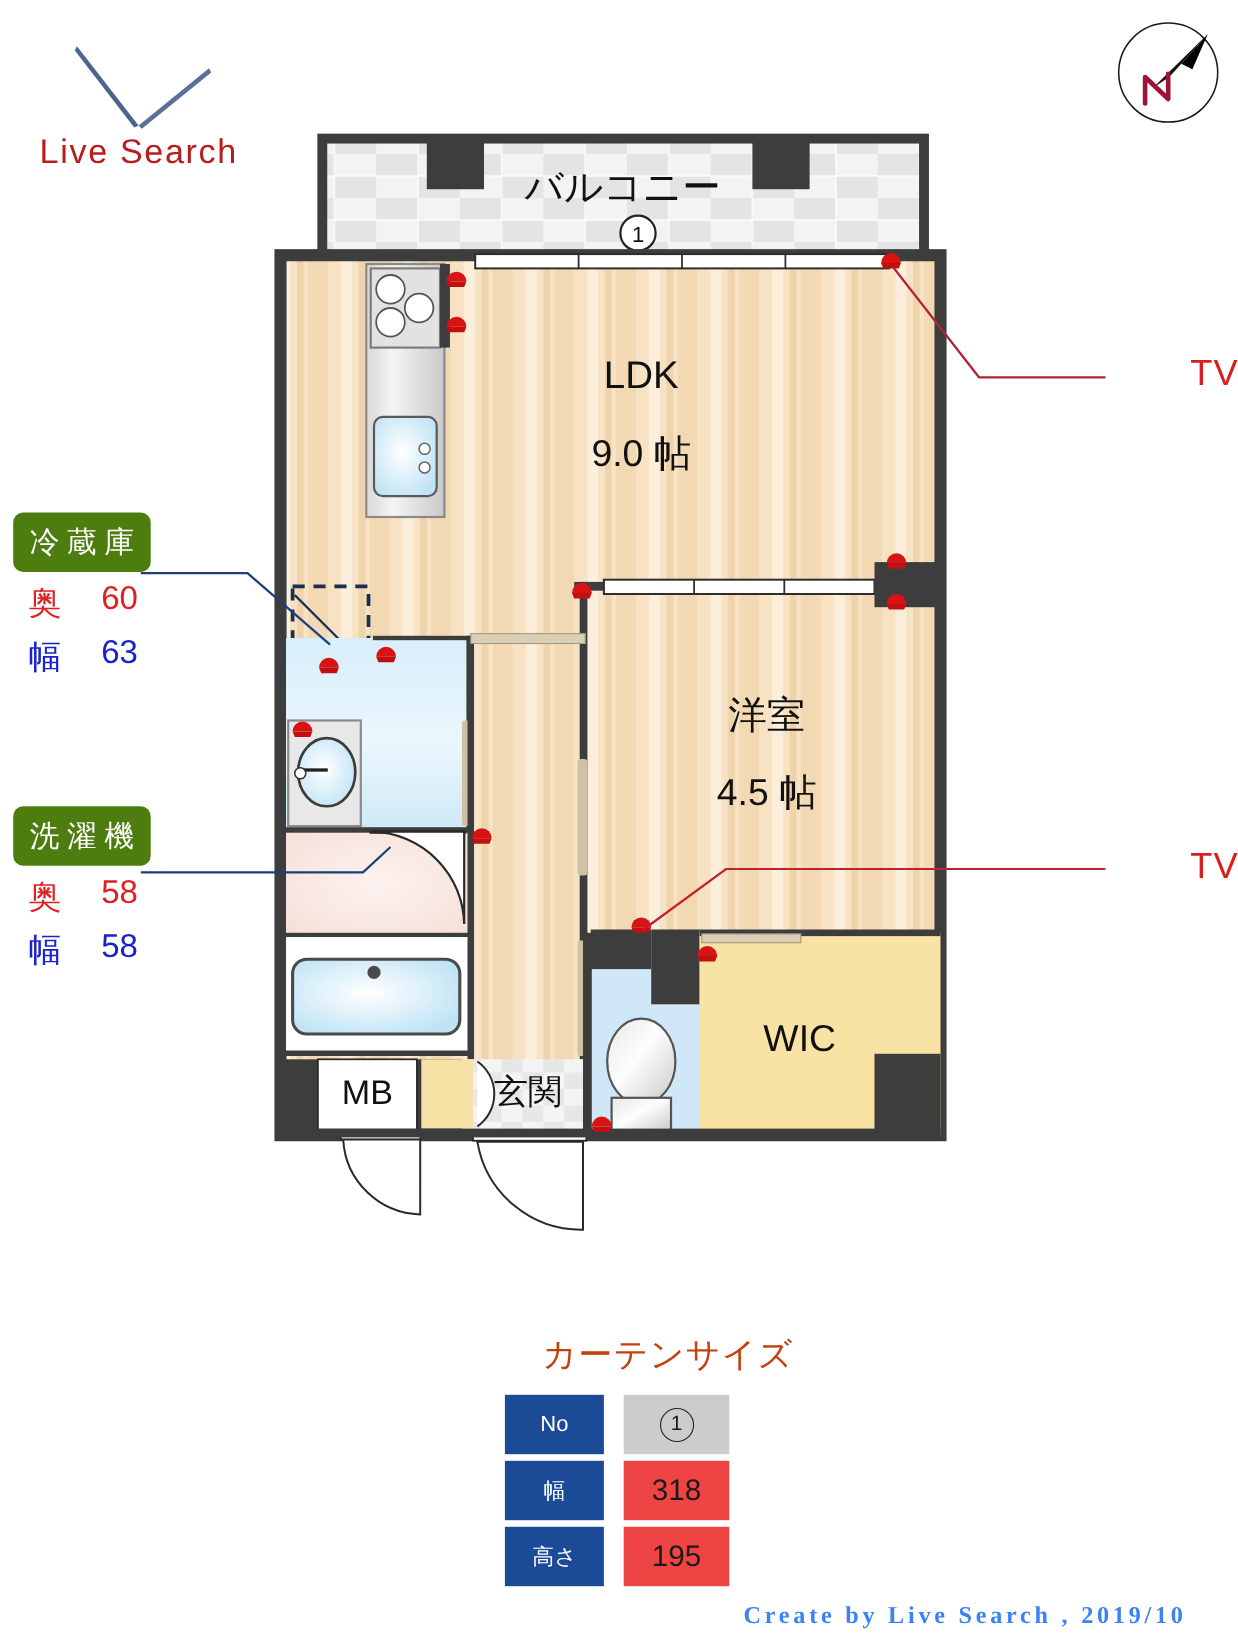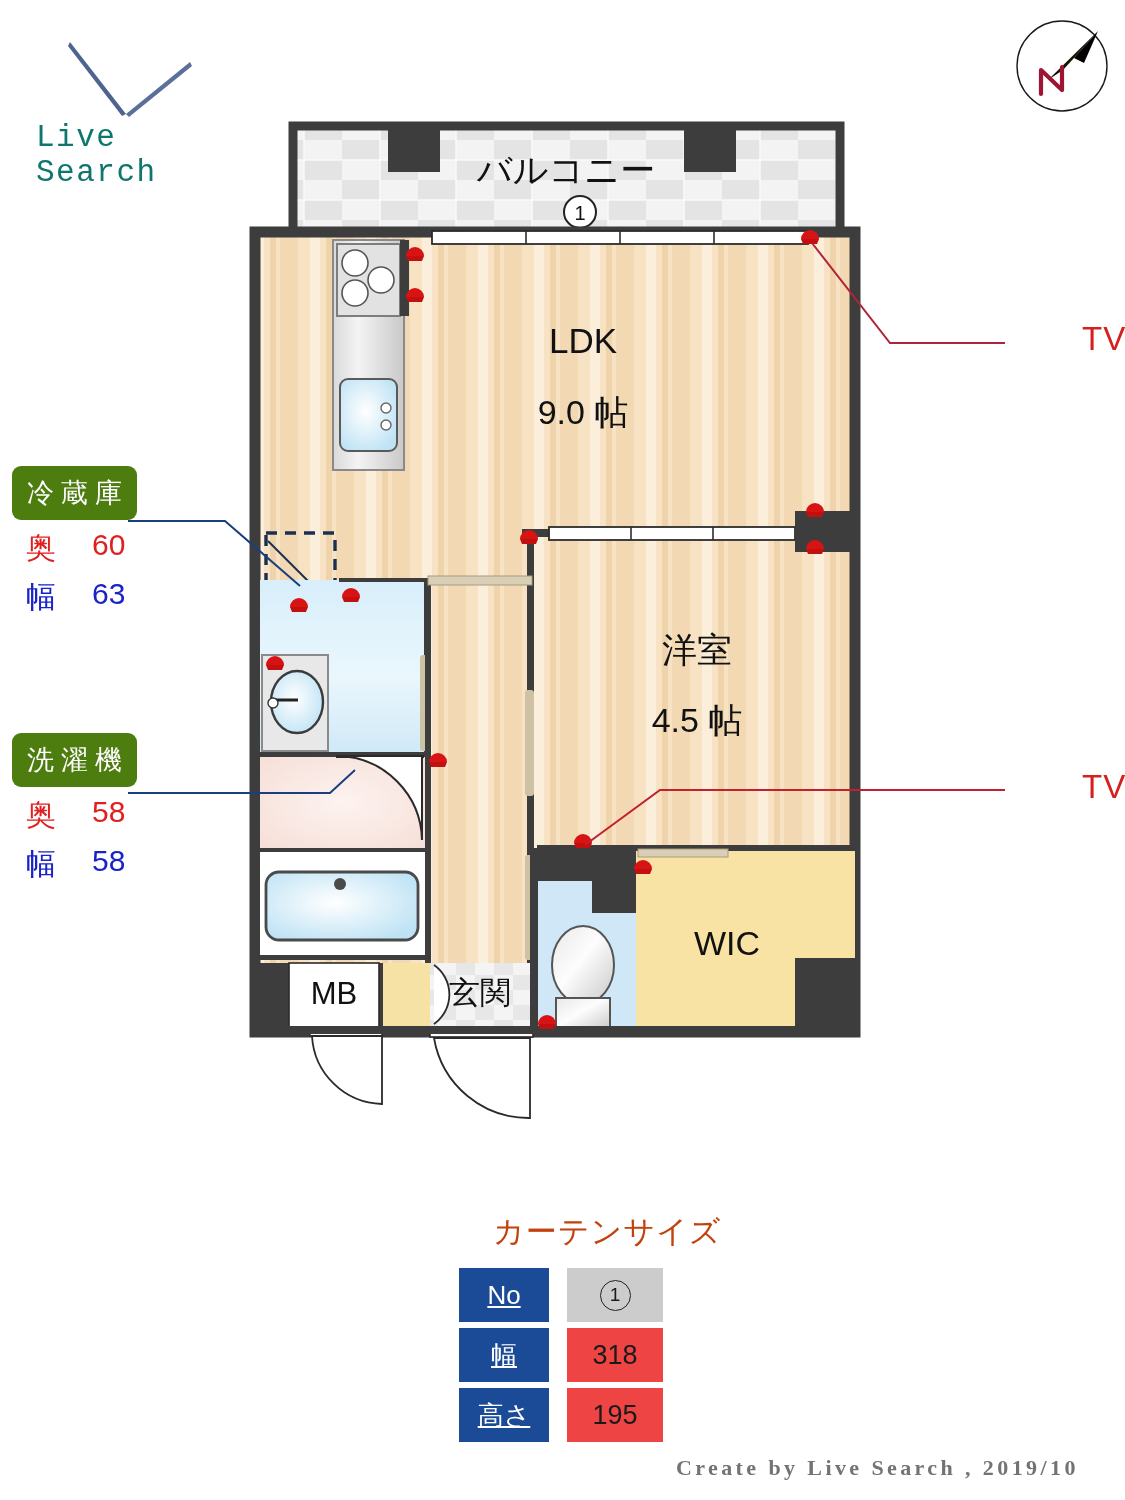--- a/index.html
+++ b/index.html
@@ -10,22 +10,22 @@
     position: relative;
     overflow: hidden;
   }
   .root { position: absolute; inset: 0; }
 
   
   .logo-wrap { position: absolute; left: 28px; top: 40px; width: 220px; height: 130px; }
   .logo-mark { position: absolute; left: 38px; top: 0; width: 130px; height: 78px; }
   .logo-text {
     position: absolute; left: 0; top: 80px; width: 220px;
-    font-family: Liberation Mono, monospace;
-    font-size: 31px; color: #0f766e; letter-spacing: 1.5px; text-align: left;
+    font-family: Liberation Sans, sans-serif;
+    font-size: 31px; color: #b91c1c; letter-spacing: 1.5px; text-align: left;
     padding-left: 8px;
   }
 
   
   .compass { position: absolute; left: 1014px; top: 18px; width: 96px; height: 96px; }
 
   
   .plan { position: absolute; left: 0; top: 0; width: 1125px; height: 1500px; }
 
   
@@ -60,40 +60,39 @@
   
   .curtain-title {
     position: absolute; left: 493px; top: 1211px;
     font-size: 31px; color: #c2410c; letter-spacing: 1px;
   }
   .ct-table { position: absolute; left: 459px; top: 1268px; }
   .ct-row { display: flex; margin-bottom: 6px; }
   .ct-key {
     width: 90px; height: 54px; background: #1b4b96; color: #fff;
     display: flex; align-items: center; justify-content: center;
-    font-size: 26px;
-    text-decoration: underline;
+    font-size: 20px;
   }
   .ct-val {
     width: 96px; height: 54px; margin-left: 18px; background: #ef4444;
     display: flex; align-items: center; justify-content: center;
     font-size: 27px; color: #1a1a1a;
   }
   .ct-val.shaded { background: #cccccc; }
   .circ-num {
     width: 31px; height: 31px; border: 1.6px solid #222; border-radius: 50%;
     display: flex; align-items: center; justify-content: center; font-size: 19px;
     background: transparent;
   }
 
   
   .footer {
     position: absolute; left: 676px; top: 1455px;
     font-family: "Liberation Serif", "DejaVu Serif", serif;
-    font-size: 22px; font-weight: bold; letter-spacing: 3.4px; color: #737373;
+    font-size: 22px; font-weight: bold; letter-spacing: 3.4px; color: #3b82f6;
     white-space: nowrap;
   }
 </style>
 </head>
 <body>
 
 <div class="root">
 
   <div class="logo-wrap">
     <svg class="logo-mark" viewBox="0 0 130 78">

